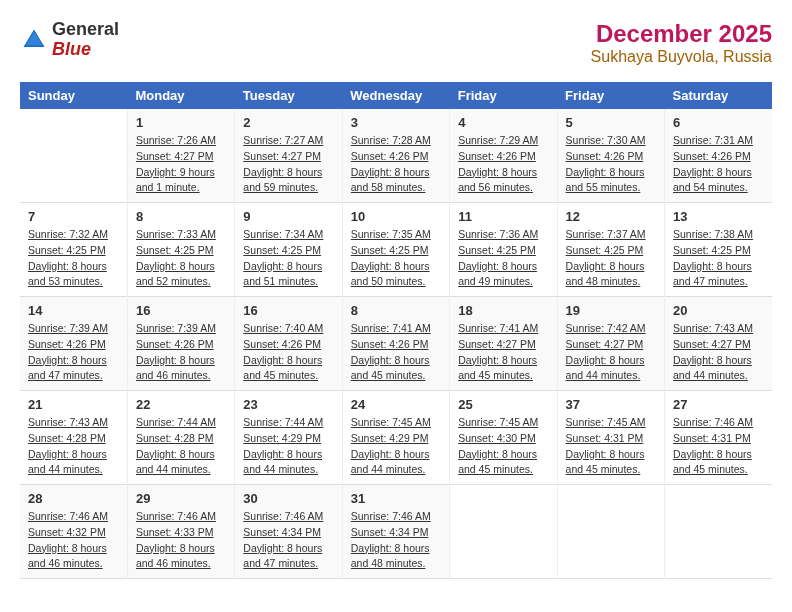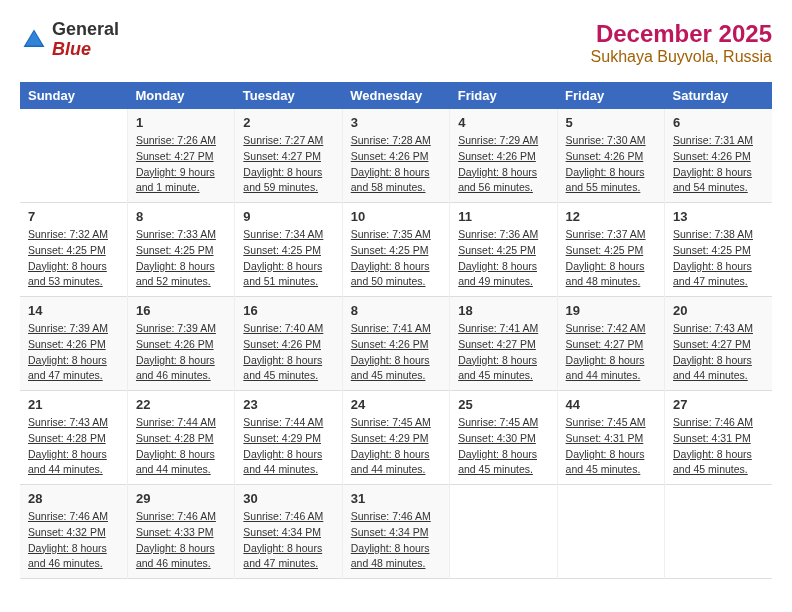--- a/index.html
+++ b/index.html
@@ -226,21 +226,21 @@
         </td>
         <td>
           <span class="day-number">24</span>
           <div class="day-info">Sunrise: 7:45 AM<br>Sunset: 4:29 PM<br>Daylight: 8 hours<br>and 44 minutes.</div>
         </td>
         <td>
           <span class="day-number">25</span>
           <div class="day-info">Sunrise: 7:45 AM<br>Sunset: 4:30 PM<br>Daylight: 8 hours<br>and 45 minutes.</div>
         </td>
         <td>
-          <span class="day-number">44</span>
+          <span class="day-number">37</span>
           <div class="day-info">Sunrise: 7:45 AM<br>Sunset: 4:31 PM<br>Daylight: 8 hours<br>and 45 minutes.</div>
         </td>
         <td>
           <span class="day-number">27</span>
           <div class="day-info">Sunrise: 7:46 AM<br>Sunset: 4:31 PM<br>Daylight: 8 hours<br>and 45 minutes.</div>
         </td>
       </tr>
       <tr>
         <td>
           <span class="day-number">28</span>

